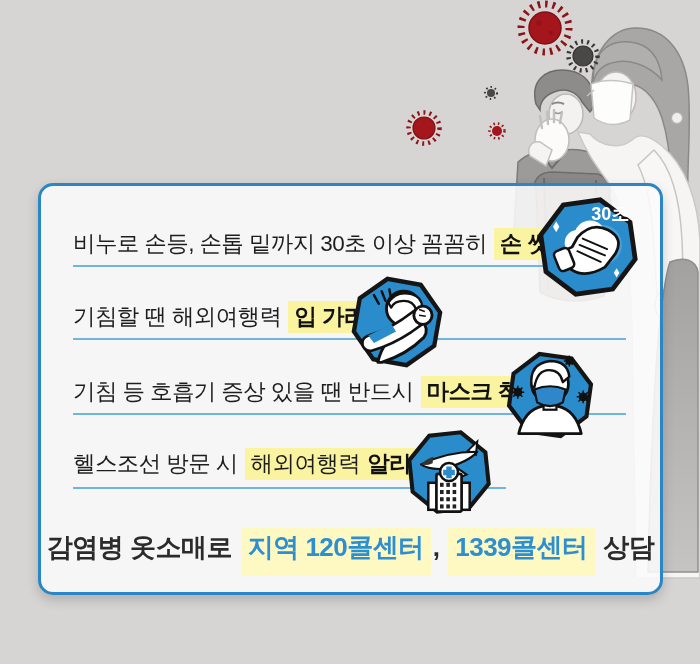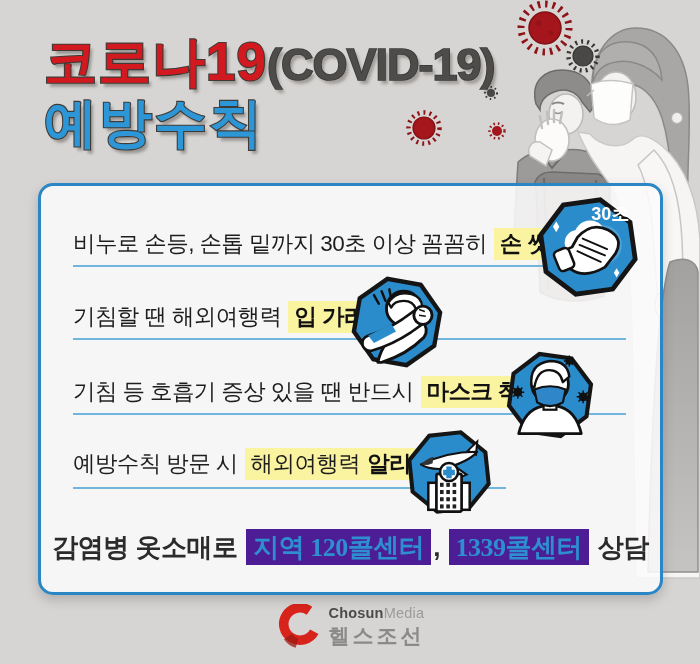--- a/index.html
+++ b/index.html
@@ -43,21 +43,21 @@
   .rule-strong{font-weight:800; color:#111;}
   .hl{background:#faf3a0; padding:3px 6px 4px 6px; margin-left:7px;}
   .hl .pre{font-weight:400; margin-right:7px;}
   .rule-line{position:absolute; left:32px; height:2px; background:#6fb5dc; z-index:5;}
   .oct-icon{position:absolute; z-index:7;}
   .notice{
     position:absolute; left:0; top:344px; width:100%; text-align:center; z-index:6;
     font-size:26px; font-weight:800; color:#2b2b2b; letter-spacing:-0.5px; white-space:nowrap;
   }
   .notice .blue{color:#2e8fd0;}
-  .notice .hl2{background:#4c1d95; padding:4px 7px 3px 7px; margin:0 2px;font-family:Liberation Serif, serif;}
+  .notice .hl2{background:#fef9c3; padding:4px 7px 14px 7px; margin:0 2px;}
   
   .footer{
     position:absolute; left:0; top:604px; width:100%; z-index:3;
     display:flex; justify-content:center; align-items:center; gap:9px;
   }
   .brand-lines{display:flex; flex-direction:column; line-height:1.1;}
   .brand-en{font-size:14.5px; letter-spacing:.2px;}
   .brand-en .b{font-weight:800; color:#4b4b4b;}
   .brand-en .l{font-weight:400; color:#9c9b9a;}
   .brand-ko{font-size:21px; font-weight:600; color:#8c8a88; letter-spacing:3px; margin-top:2px;}
@@ -124,24 +124,20 @@
     <g>
       <circle cx="117" cy="131" r="7.5" fill="none" stroke="#8d1318" stroke-width="2.5" stroke-dasharray="1.5 3"></circle>
       <circle cx="117" cy="131" r="5" fill="#a4161b"></circle>
     </g>
     <g>
       <circle cx="111" cy="93" r="6" fill="none" stroke="#383635" stroke-width="2" stroke-dasharray="1.5 3"></circle>
       <circle cx="111" cy="93" r="4" fill="#4a4847"></circle>
     </g>
   </svg>
 
-  <div class="title-block">
-    <span class="t-ko">코로나19</span><span class="t-en">(COVID-19)</span>
-    <span class="t-blue">예방수칙</span>
-  </div>
 
   <div class="card">
 
     <div class="rule-text" style="top:42px;">
       <span>비누로 손등, 손톱 밑까지 30초 이상 꼼꼼히</span><span class="hl rule-strong">손 씻기</span>
     </div>
     <div class="rule-line" style="top:79px; width:553px;"></div>
     <svg class="oct-icon" style="left:494px; top:8px; width:106px; height:106px;" viewBox="0 0 100 100">
       <polygon points="92.5,67.6 92.5,32.4 67.6,7.5 32.4,7.5 7.5,32.4 7.5,67.6 32.4,92.5 67.6,92.5" transform="rotate(-8 50 50)" fill="#2b8ccc" stroke="#151515" stroke-width="4.5"></polygon>
       <circle cx="63" cy="48" r="19" fill="#4ba0d6"></circle>
@@ -188,21 +184,21 @@
         <circle cx="15" cy="47" r="4"></circle>
           <path d="M15 40 v14 M8 47 h14 M10 42 l10 10 M10 52 l10 -10"></path>
         <circle cx="86" cy="52" r="4"></circle>
           <path d="M86 45 v14 M79 52 h14 M81 47 l10 10 M81 57 l10 -10"></path>
         <circle cx="71" cy="13" r="3.4"></circle>
           <path d="M71 7 v12 M65 13 h12 M67 9 l8 8 M67 17 l8 -8"></path>
       </g>
     </svg>
 
     <div class="rule-text" style="top:262px;">
-      <span>예방수칙 방문 시</span><span class="hl"><span class="pre">해외여행력</span><span class="rule-strong">알리기</span></span>
+      <span>헬스조선 방문 시</span><span class="hl"><span class="pre">해외여행력</span><span class="rule-strong">알리기</span></span>
     </div>
     <div class="rule-line" style="top:301px; width:433px;"></div>
     <svg class="oct-icon" style="left:363px; top:240px; width:90px; height:92px;" viewBox="0 0 100 100">
       <polygon points="92.5,67.6 92.5,32.4 67.6,7.5 32.4,7.5 7.5,32.4 7.5,67.6 32.4,92.5 67.6,92.5" transform="rotate(-6 50 50)" fill="#2b8ccc" stroke="#151515" stroke-width="4.5"></polygon>
       <g transform="rotate(-10 50 34)">
         <polygon points="72,30 84,22 80,36" fill="#fff" stroke="#111" stroke-width="2.2"></polygon>
         <path d="M18 36 Q50 27 82 33 Q70 43 40 45 Q25 43 18 36 Z" fill="#fff" stroke="#111" stroke-width="2.4" stroke-linejoin="round"></path>
         <path d="M18 36 q7 -5 15 -6 l-2 7 q-8 2 -13 -1 z" fill="#333"></path>
         <polygon points="52,42 66,56 57,58 44,45" fill="#fff" stroke="#111" stroke-width="2.2"></polygon>
       </g>
@@ -228,26 +224,14 @@
     </svg>
 
     <div class="notice">
       <span>감염병 옷소매로</span>
       <span class="hl2 blue">지역 120콜센터</span><span>,</span>
       <span class="hl2 blue">1339콜센터</span>
       <span>상담</span>
     </div>
   </div>
 
-  <div class="footer">
-    <svg width="44" height="46" viewBox="0 0 46 48">
-      <path d="M 35 7 A 17 17 0 1 0 40 29" fill="none" stroke="#d8231c" stroke-width="10"></path>
-      <path d="M 12.5 34 A 17 17 0 0 0 22 41" fill="none" stroke="#9e1a12" stroke-width="10" opacity=".75"></path>
-    </svg>
-    <div class="brand-lines">
-      <div class="brand-en">
-        <span class="b">Chosun</span><span class="l">Media</span>
-      </div>
-      <div class="brand-ko">헬스조선</div>
-    </div>
-  </div>
 
 </div>
 
 </body></html>

